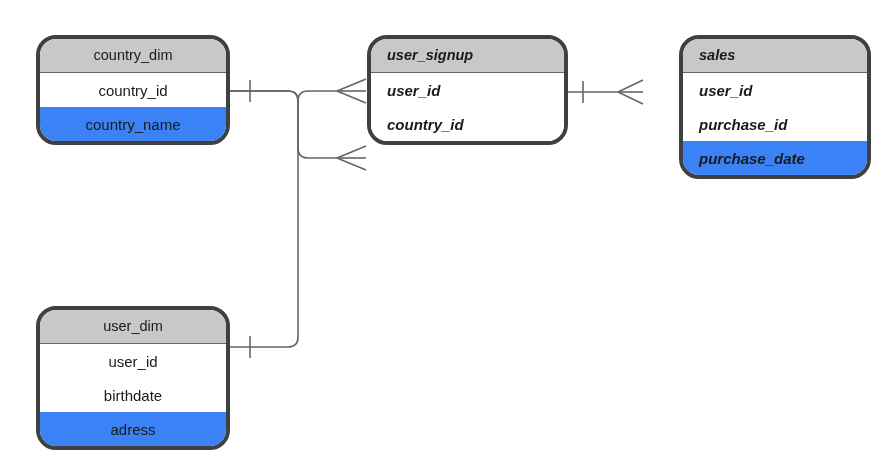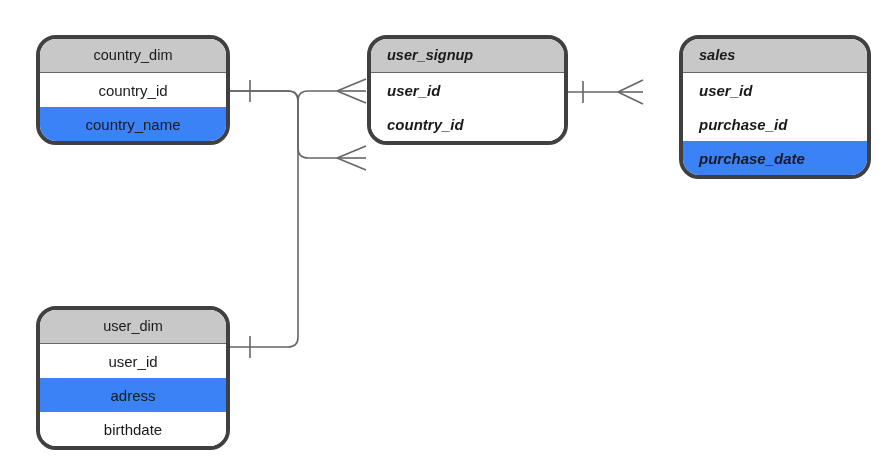--- a/index.html
+++ b/index.html
@@ -135,17 +135,17 @@
   <div class="entity-table style-italic" style="left:643px; top:35px; width:192px;margin-left:36px;">
     <div class="entity-header">sales</div>
     <div class="entity-row">user_id</div>
     <div class="entity-row">purchase_id</div>
     <div class="entity-row shaded">purchase_date</div>
   </div>
 
   <div class="entity-table style-plain" style="left:36px; top:288px; width:194px;margin-top:18px;">
     <div class="entity-header">user_dim</div>
     <div class="entity-row">user_id</div>
+    <div class="entity-row">birthdate</div>
     <div class="entity-row shaded">adress</div>
-    <div class="entity-row">birthdate</div>
   </div>
 
 </div>
 
 </body></html>

